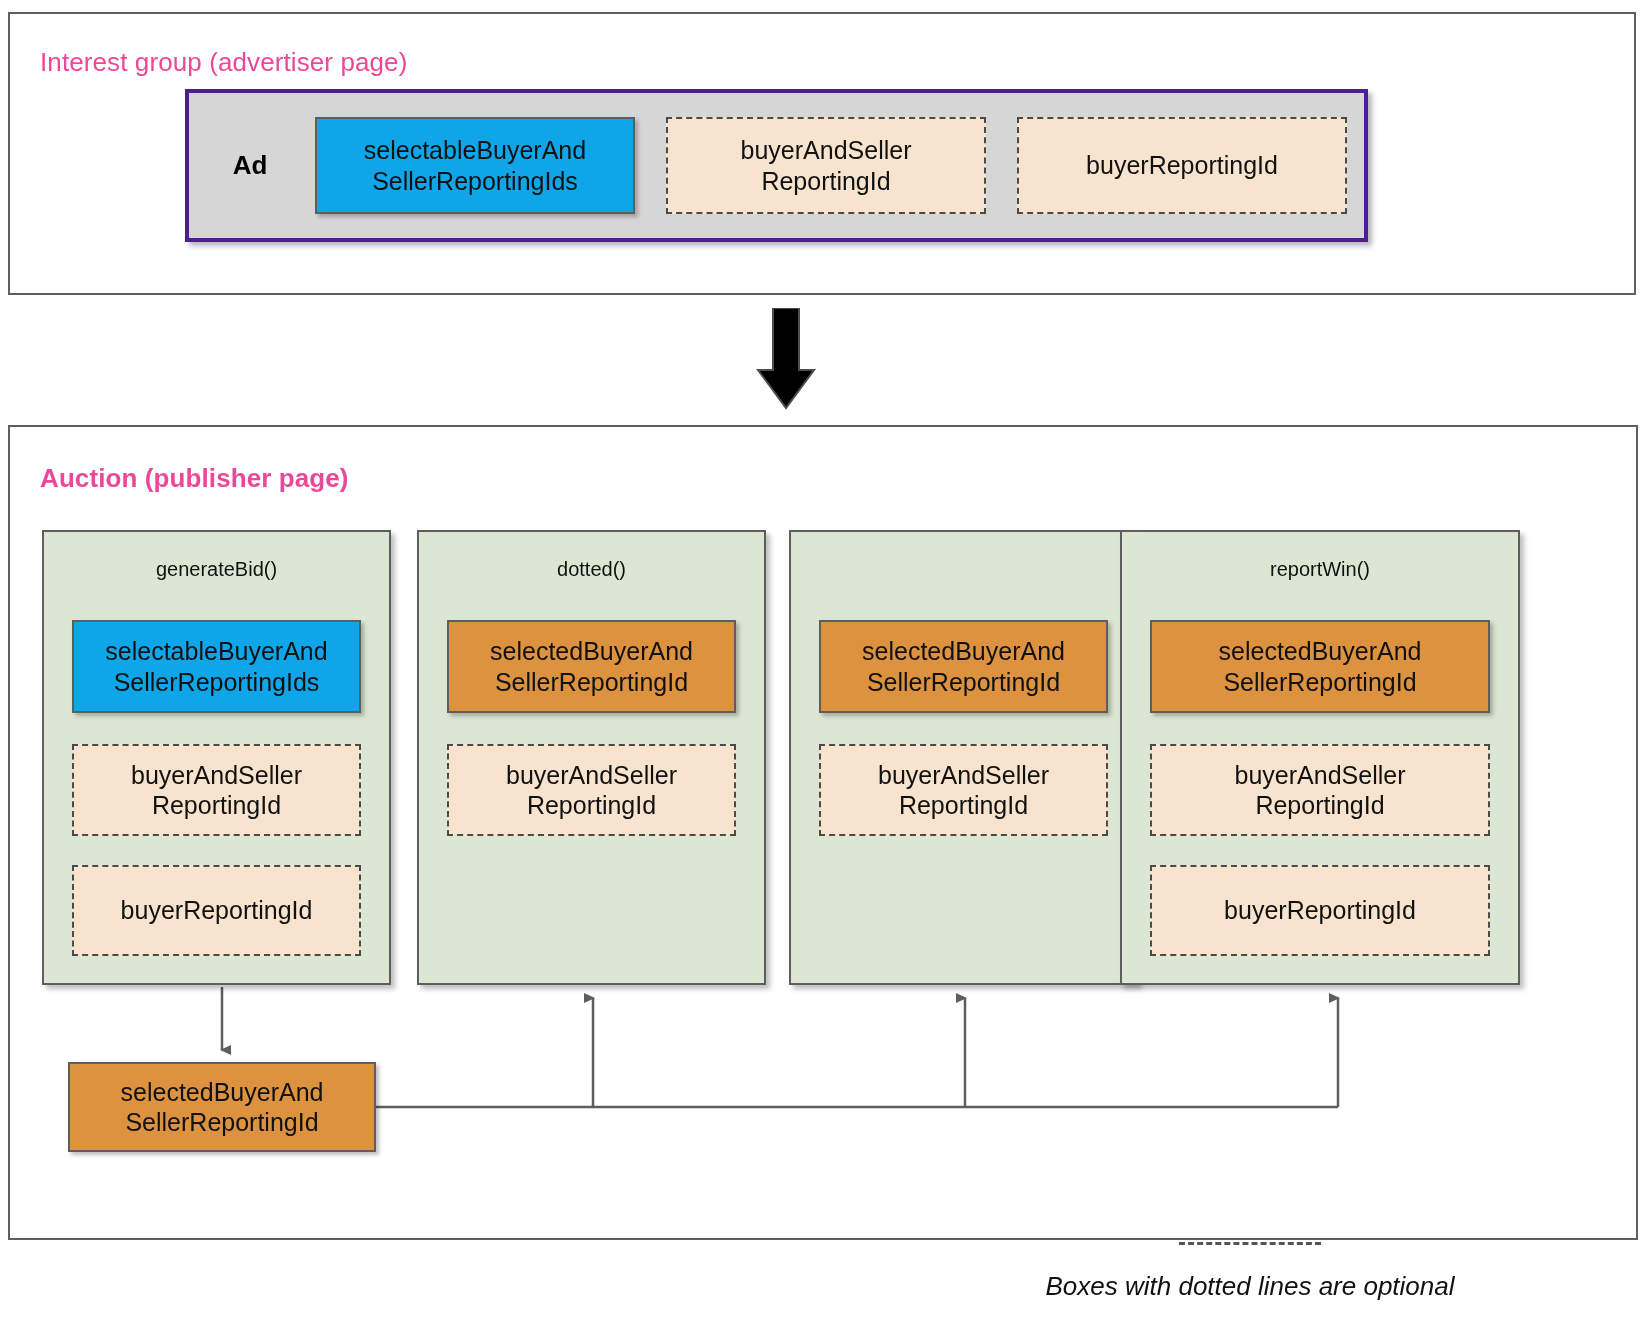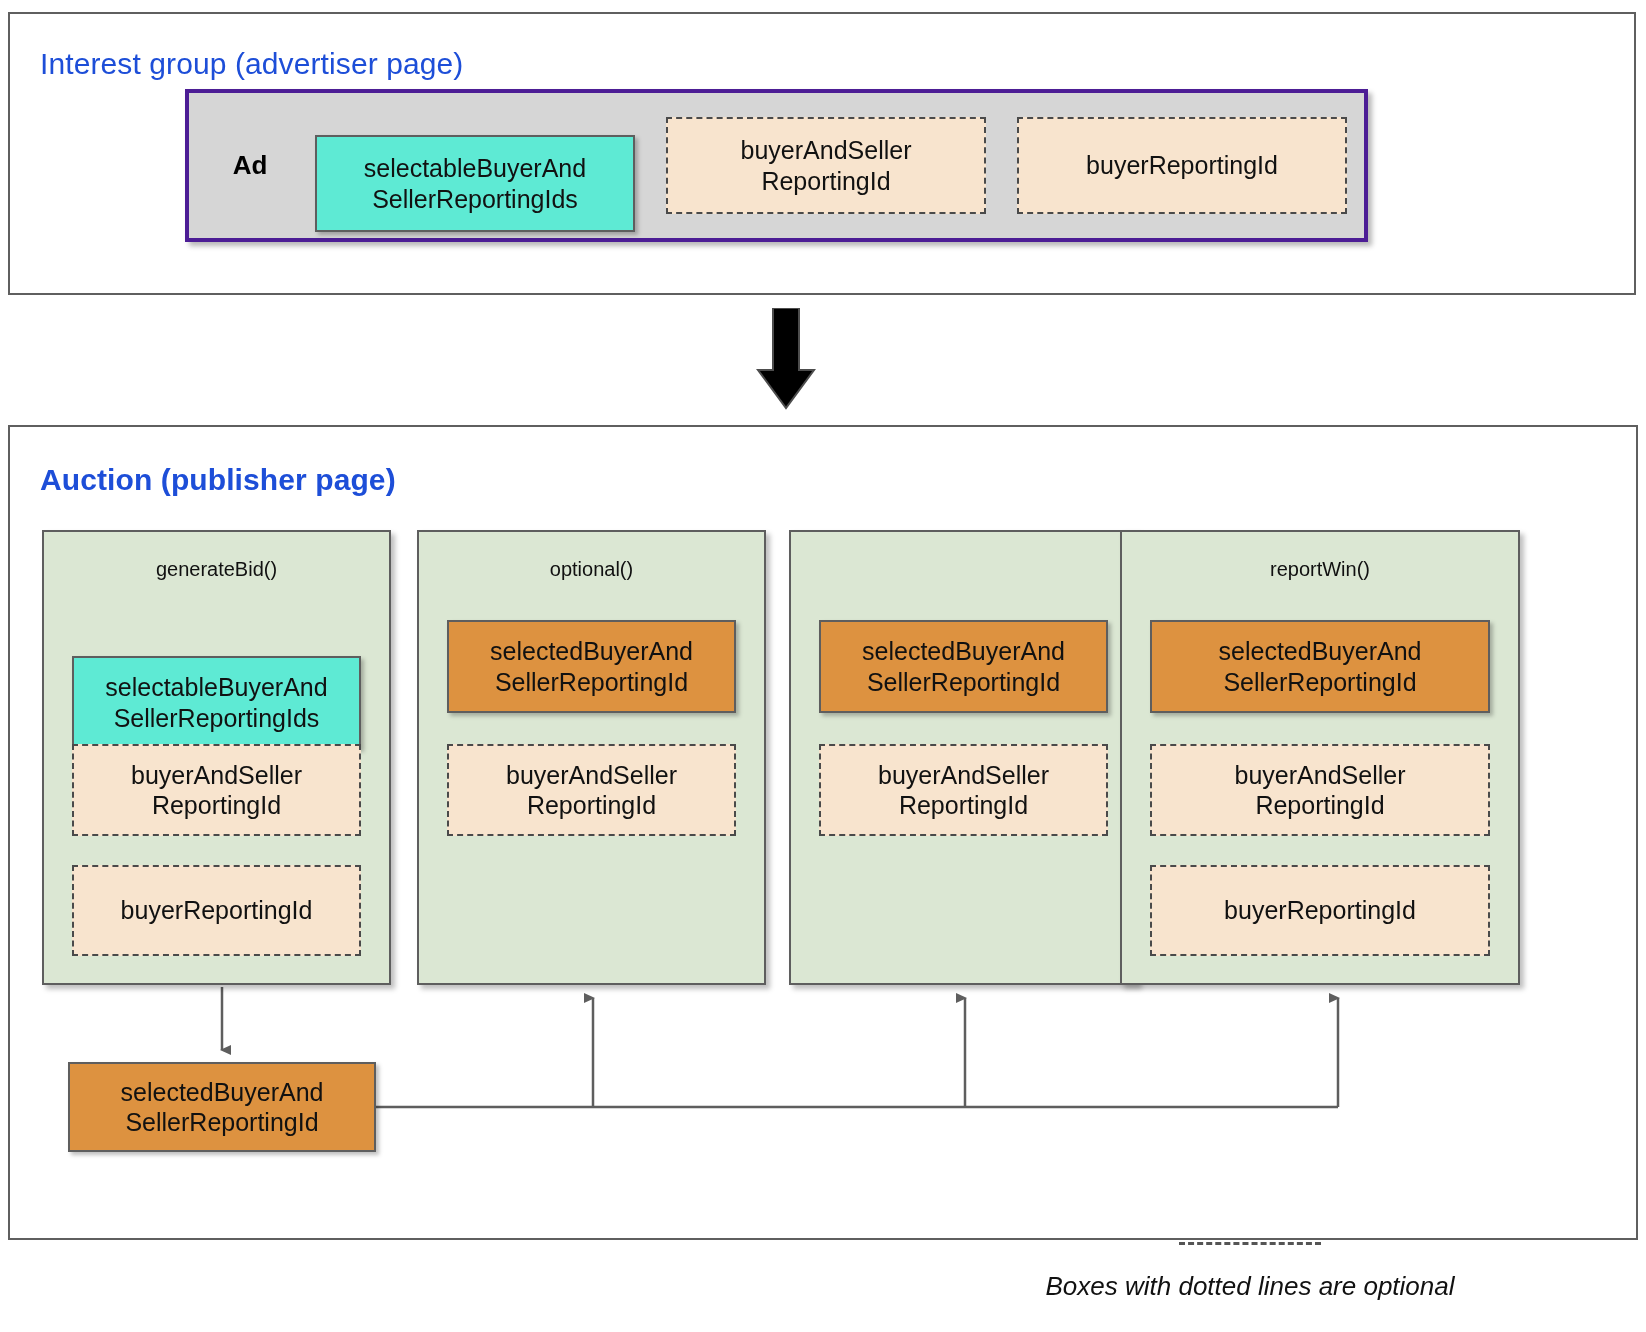--- a/index.html
+++ b/index.html
@@ -33,23 +33,23 @@
     height: 283px;
   }
   #section-auction {
     left: 8px;
     top: 425px;
     width: 1630px;
     height: 815px;
   }
   .section-title {
     position: absolute;
-    font-size: 30px;
+    font-size: 26px;
     line-height: 1;
-    color: #1d4ed8;
+    color: #ec4899;
     letter-spacing: 0.1px;
     white-space: nowrap;
   }
   #title-interest-group { left: 30px; top: 35px; }
   #title-auction       { left: 30px; top: 38px; font-weight: bold; }
 
   
   #ad-container {
     position: absolute;
     left: 185px;
@@ -84,21 +84,21 @@
     color: #111;
     white-space: pre-line;
   }
   .fieldbox.solid {
     border: 2px solid #5e5e5e;
     box-shadow: 3px 3px 4px rgba(0,0,0,0.25);
   }
   .fieldbox.dotted {
     border: 2px dashed #4a4a4a;
   }
-  .tone-selectable { background: #5eead4; margin-top: 36px; }
+  .tone-selectable { background: #0ea5e9; }
   .tone-selected   { background: #dd9240; }
   .tone-optional   { background: #f8e4ce; }
 
   
   #ad-row-boxes {
     display: flex;
     align-items: center;
     gap: 31px;
     margin-left: 4px;
   }
@@ -255,21 +255,21 @@
   <div class="fn-column" id="fn-generateBid">
     <div class="fn-title">generateBid()</div>
     <div class="fn-field slot-1 fieldbox solid tone-selectable">selectableBuyerAnd
 SellerReportingIds</div>
     <div class="fn-field slot-2 fieldbox dotted tone-optional">buyerAndSeller
 ReportingId</div>
     <div class="fn-field slot-3 fieldbox dotted tone-optional">buyerReportingId</div>
   </div>
 
   <div class="fn-column" id="fn-scoreAd">
-    <div class="fn-title">optional()</div>
+    <div class="fn-title">dotted()</div>
     <div class="fn-field slot-1 fieldbox solid tone-selected">selectedBuyerAnd
 SellerReportingId</div>
     <div class="fn-field slot-2 fieldbox dotted tone-optional">buyerAndSeller
 ReportingId</div>
   </div>
 
   <div class="fn-column" id="fn-reportResult">
     <div class="fn-field slot-1 fieldbox solid tone-selected">selectedBuyerAnd
 SellerReportingId</div>
     <div class="fn-field slot-2 fieldbox dotted tone-optional">buyerAndSeller

